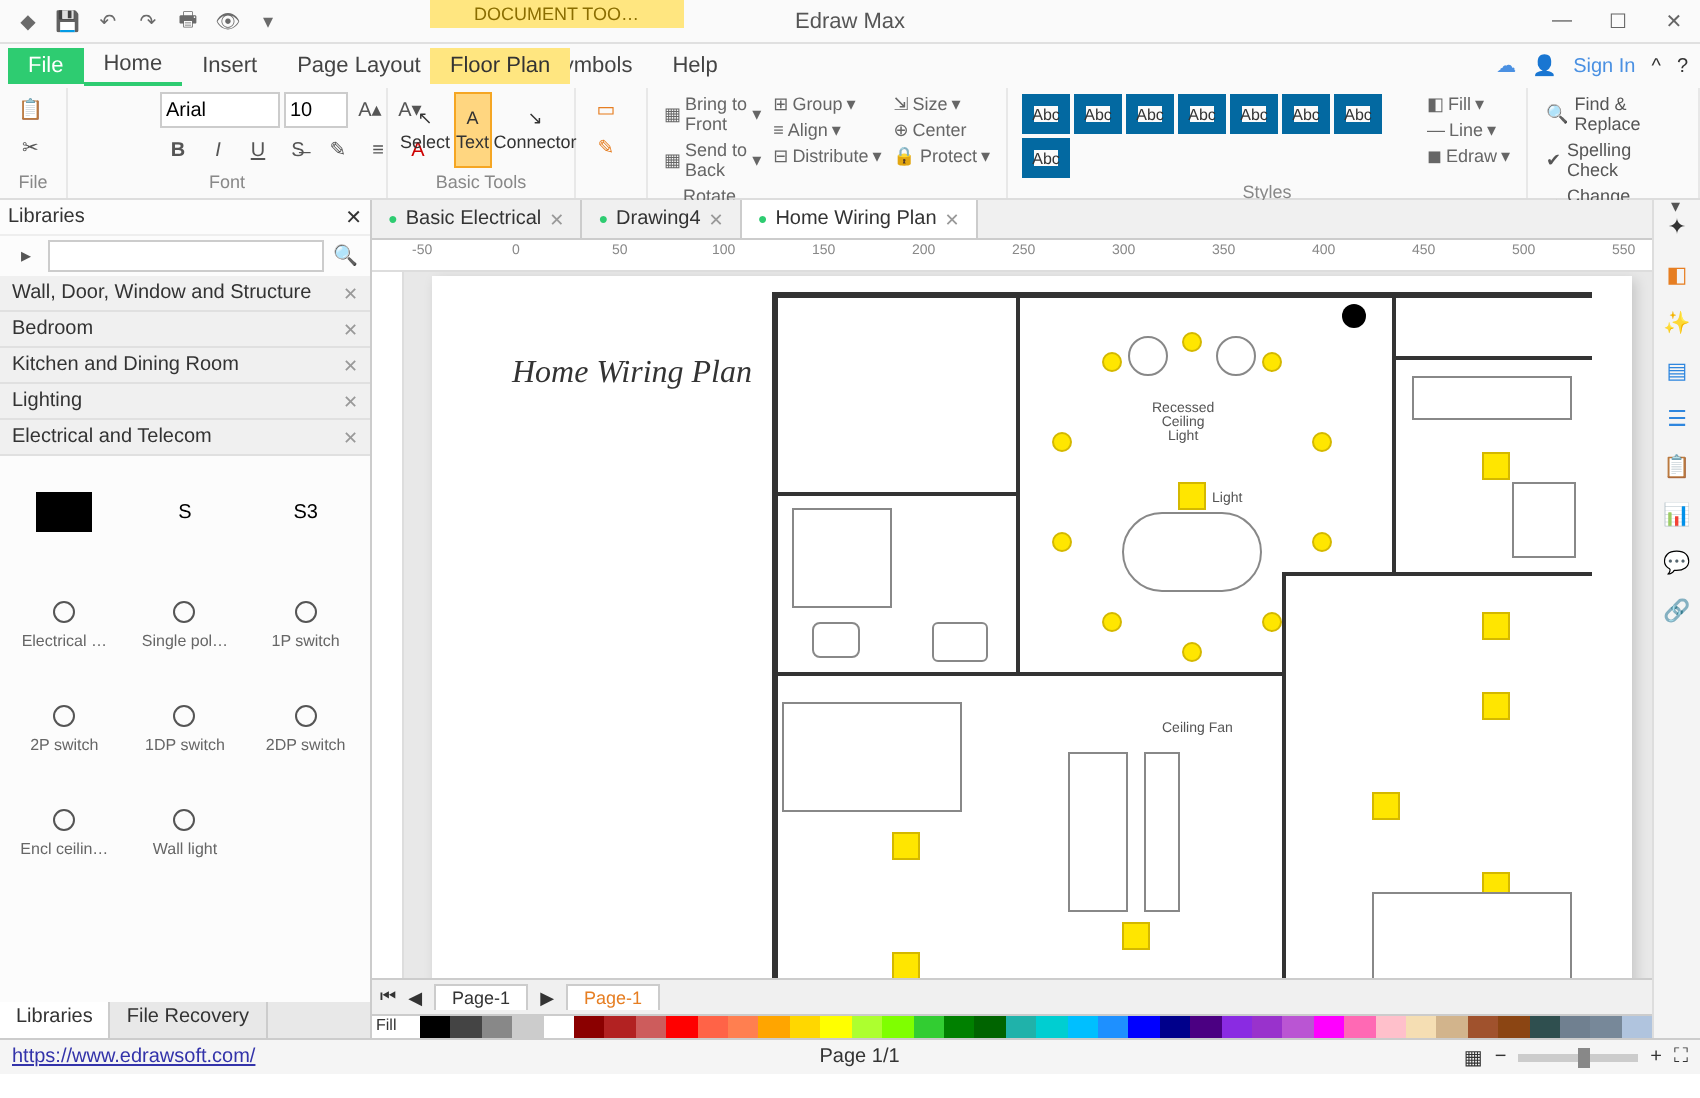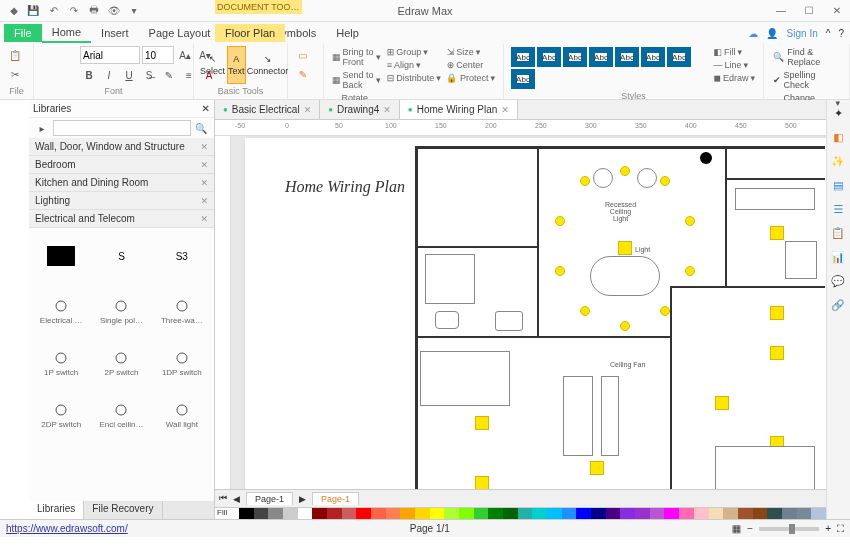--- a/index.html
+++ b/index.html
@@ -1,20 +1,20 @@
 <!DOCTYPE html>
 <html><head>
 <meta charset="utf-8">
 <style>
 * { box-sizing: border-box; margin: 0; padding: 0; font-family: 'Segoe UI', Arial, sans-serif; }
 body { width: 850px; height: 549px; background: #fff; font-size: 11px; color: #333; overflow: hidden; position: relative; }
 .titlebar { height: 22px; background: #fafafa; display: flex; align-items: center; border-bottom: 1px solid #e0e0e0; position: relative; }
 .qat { display: flex; gap: 4px; padding-left: 6px; }
 .qat-btn { width: 16px; height: 16px; display: flex; align-items: center; justify-content: center; font-size: 10px; color: #6a6a6a; cursor: pointer; }
-.doc-tool { position: absolute; left: 215px; top: 0; background: #ffe680; padding: 2px 2px; font-size: 9px; color: #8a6d00; }
+.doc-tool { position: absolute; left: 215px; top: 0; background: #ffe680; padding: 2px 22px; font-size: 9px; color: #8a6d00; }
 .app-title { position: absolute; left: 50%; transform: translateX(-50%); font-size: 11px; color: #555; }
 .title-right { position: absolute; right: 4px; display: flex; gap: 10px; align-items: center; }
 .win-btn { width: 18px; height: 14px; display: flex; align-items: center; justify-content: center; font-size: 10px; cursor: pointer; color: #666; }
 .menubar { height: 22px; background: #fafafa; display: flex; align-items: center; padding-left: 4px; position: relative; }
 .menu-tab { padding: 3px 10px; font-size: 11px; color: #444; cursor: pointer; }
 .menu-tab.file { background: #2ecc71; color: #fff; }
 .menu-tab.active { border-bottom: 2px solid #2ecc71; }
 .floorplan-tab { position: absolute; left: 215px; background: #ffe680; padding: 3px 10px; font-size: 11px; }
 .menu-right { position: absolute; right: 6px; display: flex; gap: 8px; align-items: center; font-size: 10px; }
 .signin { color: #4a90e2; }
@@ -25,21 +25,21 @@
 .rg-col { display: flex; flex-direction: column; gap: 1px; }
 .rg-row { display: flex; gap: 2px; align-items: center; padding-left: 40px; }
 .rbtn { min-width: 18px; height: 18px; display: flex; align-items: center; justify-content: center; cursor: pointer; border: 1px solid transparent; font-size: 10px; color: #555; padding: 0 2px; }
 .font-select { width: 60px; height: 18px; border: 1px solid #ccc; font-size: 10px; padding: 0 2px; }
 .size-select { width: 32px; height: 18px; border: 1px solid #ccc; font-size: 10px; padding: 0 2px; }
 .tool-big { width: 30px; height: 38px; display: flex; flex-direction: column; align-items: center; justify-content: center; cursor: pointer; font-size: 9px; gap: 2px; }
 .tool-big.sel { background: #ffd680; border: 1px solid #f5a623; }
 .arrange-item { font-size: 9px; color: #666; display: flex; align-items: center; gap: 2px; padding: 1px 2px; cursor: pointer; }
 .style-box { width: 24px; height: 20px; border: 6px solid #0369a1; display: flex; align-items: center; justify-content: center; font-size: 8px; cursor: pointer; margin: 1px; }
 .editing-item { font-size: 9px; color: #555; display: flex; align-items: center; gap: 3px; padding: 1px 3px; cursor: pointer; }
-.main { display: flex; height: calc(100% - 130px); padding-left: 29px; }
+.main { display: flex; height: calc(100% - 130px); }
 .side-libs { width: 186px; border-right: 1px solid #ccc; display: flex; flex-direction: column; background: #fcfcfc; }
 .libs-header { height: 18px; display: flex; align-items: center; justify-content: space-between; padding: 0 4px; font-size: 10px; border-bottom: 1px solid #eee; }
 .libs-search { height: 20px; display: flex; align-items: center; padding: 0 4px; gap: 2px; }
 .libs-search input { flex: 1; height: 16px; border: 1px solid #ccc; font-size: 10px; padding: 0 2px; }
 .lib-cat { height: 18px; display: flex; align-items: center; justify-content: space-between; padding: 0 6px; background: #f0f0f0; border-bottom: 1px solid #e0e0e0; font-size: 10px; cursor: pointer; }
 .lib-cat .x { color: #999; font-size: 9px; }
 .lib-shapes { flex: 1; overflow-y: auto; padding: 4px; }
 .shape-grid { display: grid; grid-template-columns: repeat(3, 1fr); gap: 4px; }
 .shape-cell { height: 48px; display: flex; flex-direction: column; align-items: center; justify-content: center; cursor: pointer; }
 .shape-icon { width: 28px; height: 20px; display: flex; align-items: center; justify-content: center; }
@@ -291,28 +291,20 @@
               </svg>
             </div>
             <div class="shape-label">Single pol…</div>
           </div>
           <div class="shape-cell">
             <div class="shape-icon">
               <svg width="24" height="16">
                 <circle cx="12" cy="8" r="5" fill="none" stroke="#555"></circle>
               </svg>
             </div>
-            <div class="shape-label">Three-wa…</div>
-          </div>
-          <div class="shape-cell">
-            <div class="shape-icon">
-              <svg width="24" height="16">
-                <circle cx="12" cy="8" r="5" fill="none" stroke="#555"></circle>
-              </svg>
-            </div>
             <div class="shape-label">1P switch</div>
           </div>
           <div class="shape-cell">
             <div class="shape-icon">
               <svg width="24" height="16">
                 <circle cx="12" cy="8" r="5" fill="none" stroke="#555"></circle>
               </svg>
             </div>
             <div class="shape-label">2P switch</div>
           </div>

